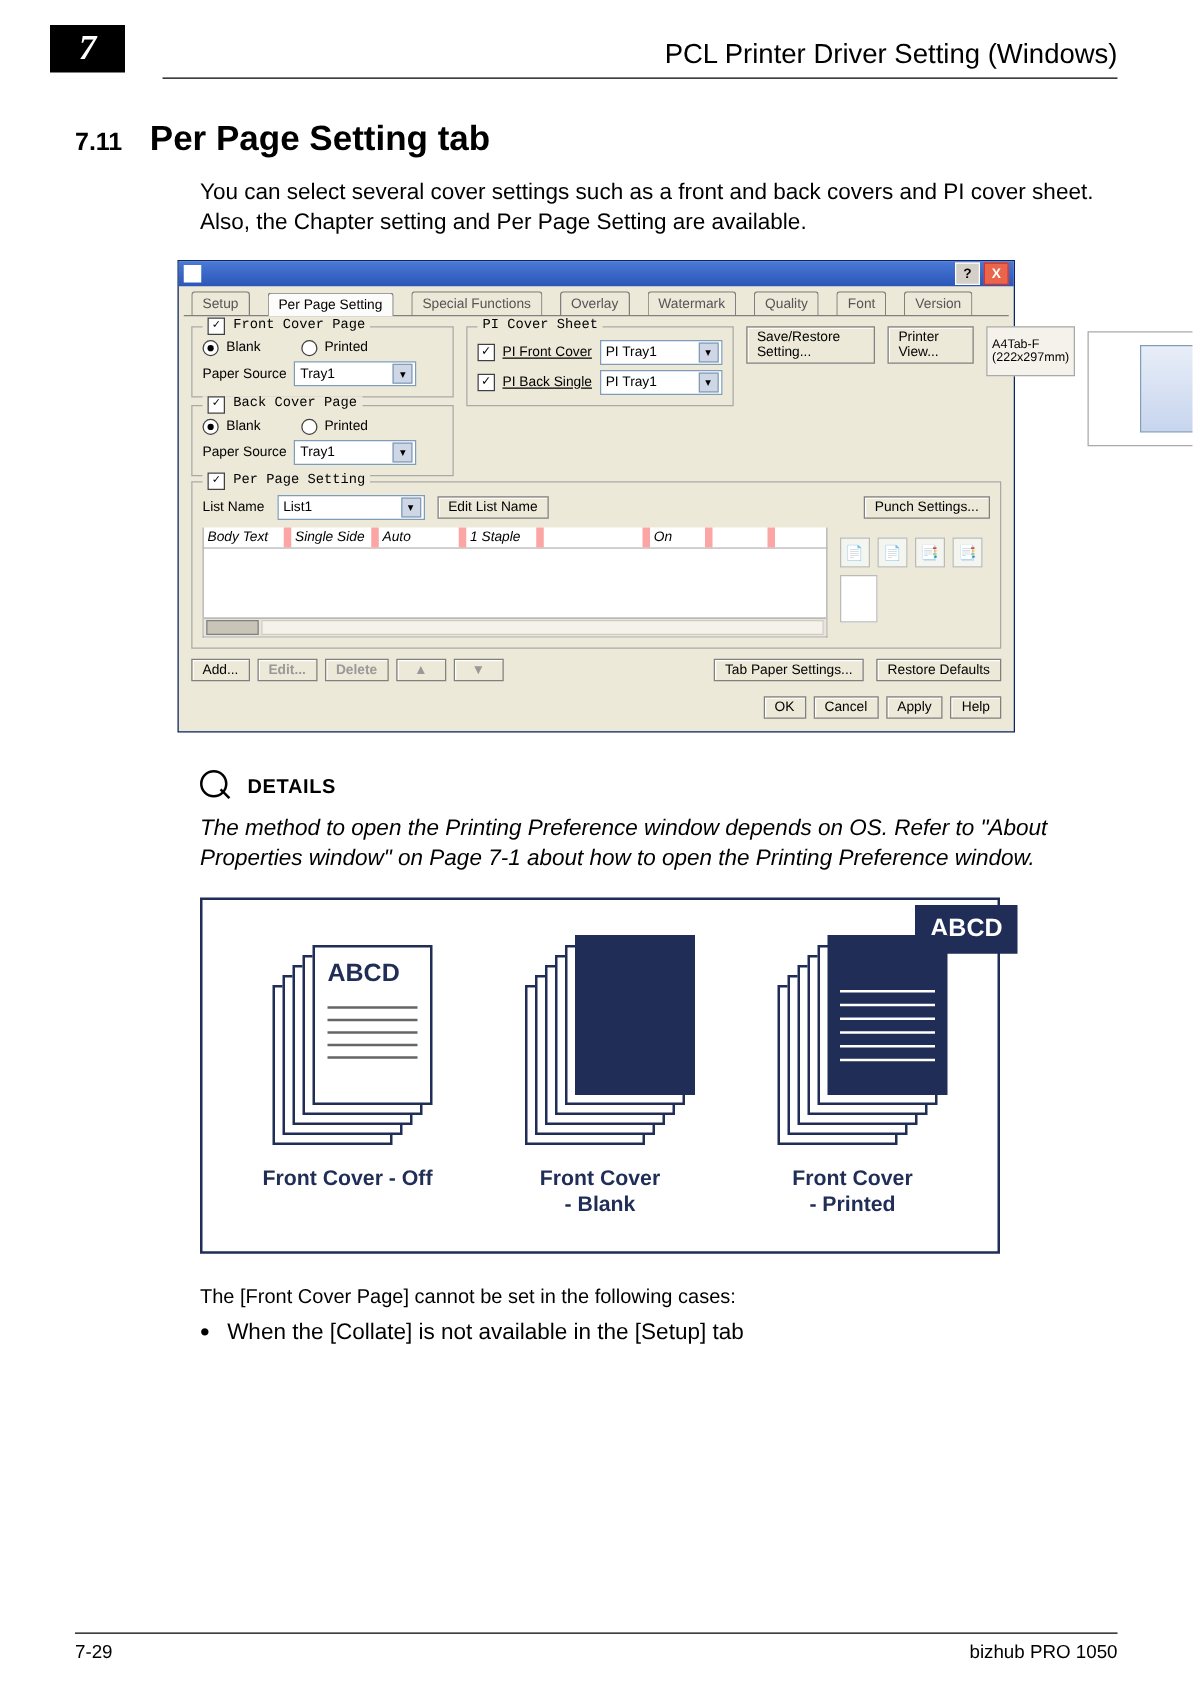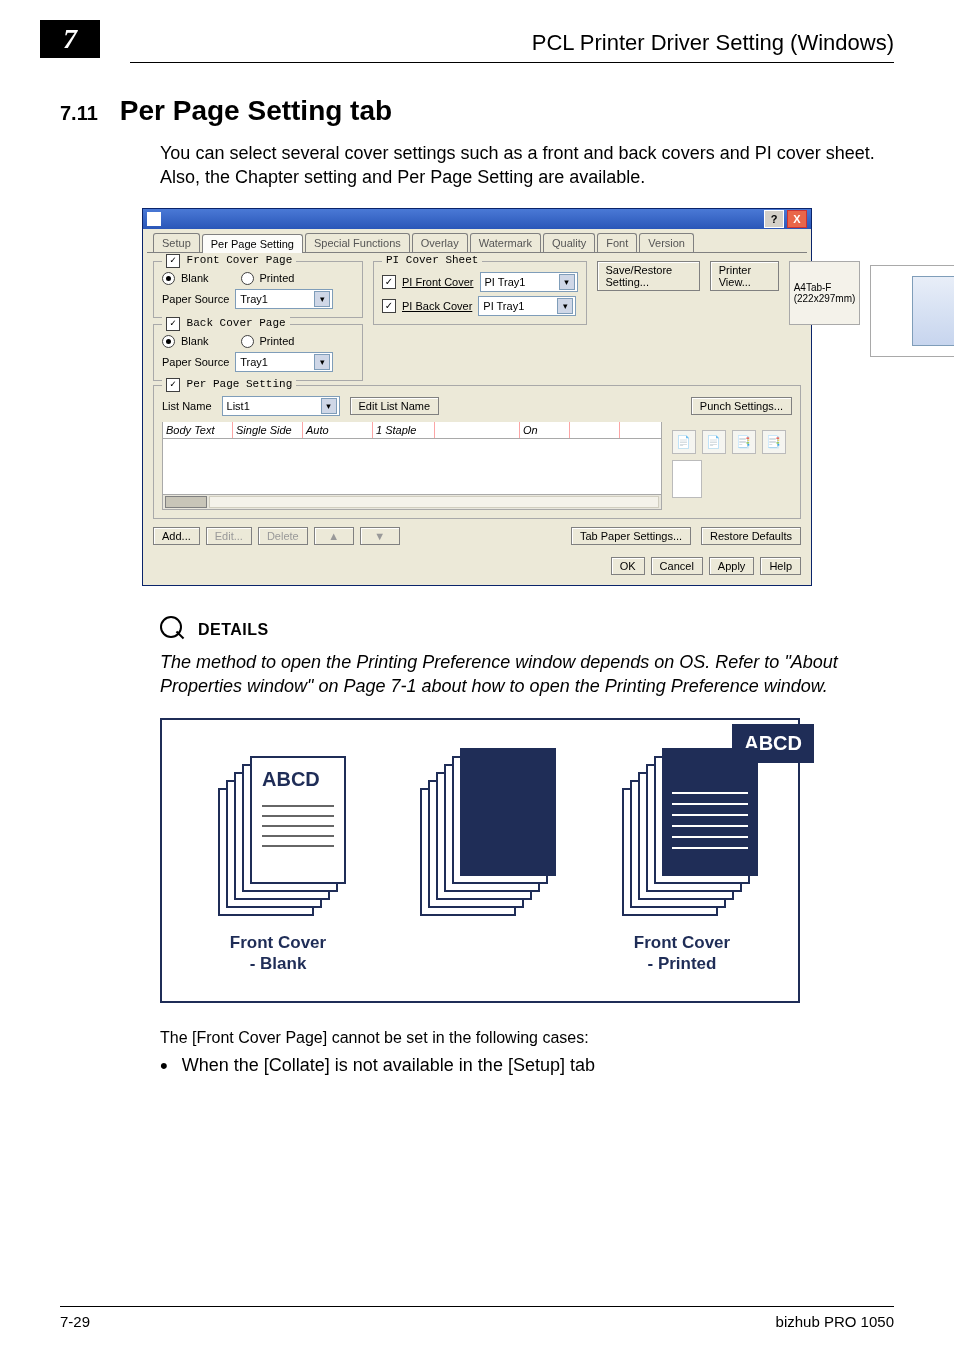--- a/index.html
+++ b/index.html
@@ -96,21 +96,21 @@
   }
   .dlg-title-btns { display:flex; gap:3px; }
   .t-btn {
     width: 18px; height: 16px; background: #d4d0c8; border:1px solid #fff;
     display:flex; align-items:center; justify-content:center; font-size:11px; font-weight:bold;
   }
   .t-btn.red { background:#e9664a; color:#fff; border-color:#c33; }
   .tabs-row {
     display:flex;
     padding: 4px 6px 0 6px;
-    gap: 0;
+    gap: 12px;
     border-bottom: 1px solid #808080;
     margin: 0 4px;
     font-size: 11px;
   }
   .tab {
     padding: 3px 8px;
     border: 1px solid #808080;
     border-bottom: none;
     background: #ece9d8;
     border-radius: 3px 3px 0 0;
@@ -153,41 +153,41 @@
     min-width: 90px; font-size:11px;
   }
   .select .arr {
     width:14px; height:14px; background:#cfd7e7; border:1px solid #7f9db9;
     display:flex; align-items:center; justify-content:center; font-size:9px;
   }
   .btn {
     border:1px solid #808080; background:#ece9d8; padding:2px 8px; font-size:11px;
     box-shadow: inset 1px 1px #fff;
   }
-  .btn.dis { color:#999; }
+  .btn.dis { color:#999;font-weight:bold; }
   .paper-info {
-    border:1px solid #a9a9a9; padding:20px 4px; background:#f4f2ea; font-size:10px;
+    border:1px solid #a9a9a9; padding:8px 4px; background:#f4f2ea; font-size:10px;
     display:flex; flex-direction:column; align-items:flex-start;
   }
   .preview-box {
     width: 150px; height: 90px; border:1px solid #a9a9a9; background:#fff; margin-top:4px;
     position:relative;
   }
   .preview-box::after {
     content:""; position:absolute; right:10px; top:10px; bottom:10px; width:60px;
     background:linear-gradient(#e8eef8,#c7d5ee); border:1px solid #7f9db9;
   }
   .list-row-head, .list-row {
     display:grid;
     grid-template-columns: 70px 70px 70px 62px 85px 50px 50px;
     font-size:11px;
   }
   .list-row-head > div { border:1px solid #a9a9a9; background:#ece9d8; padding:2px 3px; text-align:left; }
   .list-row { background:#fff; border:1px solid #a9a9a9; border-top:none; }
-  .list-row > div { padding:2px 3px; border-right:1px solid #fca5a5; font-style:italic; }
+  .list-row > div { padding:2px 3px; border-right:6px solid #fca5a5; font-style:italic; }
   .list-scroll-area {
     height: 70px; background:#fff; border:1px solid #a9a9a9; border-top:none; position:relative;
   }
   .hscroll {
     position:absolute; left:0; right:0; bottom:0; height:14px; background:#e8e6dc; border-top:1px solid #a9a9a9;
     display:flex; align-items:center; padding:0 2px; gap:2px;
   }
   .hscroll .thumb { flex:0 0 40px; height:10px; background:#c8c5b8; border:1px solid #808080; }
   .hscroll .rail  { flex:1; height:10px; background:#f4f2ea; border:1px solid #d0cdbf; }
   .icon-tile-row { display:flex; gap:6px; align-items:center; margin-top:8px; }
@@ -360,21 +360,21 @@
               <div class="row">
                 <span class="chk"></span>
                 <span class="lbl" style="text-decoration:underline">PI Front Cover</span>
                 <span class="select">
                   <span>PI Tray1</span>
                   <span class="arr">▾</span>
                 </span>
               </div>
               <div class="row">
                 <span class="chk"></span>
-                <span class="lbl" style="text-decoration:underline">PI Back Cover</span>
+                <span class="lbl" style="text-decoration:underline">PI Back Single</span>
                 <span class="select">
                   <span>PI Tray1</span>
                   <span class="arr">▾</span>
                 </span>
               </div>
             </div>
 
           </div>
 
           <div class="col-right">
@@ -531,20 +531,21 @@
                   <div></div>
                   <div></div>
                   <div></div>
                   <div></div>
               </div>
             </div>
           </div>
         </div>
       </div>
       <div class="illus-caption-row">
+        <div class="illus-caption">Front Cover - Off</div>
         <div class="illus-caption" style="white-space:pre-line">Front Cover
 - Blank</div>
         <div class="illus-caption" style="white-space:pre-line">Front Cover
 - Printed</div>
       </div>
     </div>
 
     <div class="after-text">The [Front Cover Page] cannot be set in the following cases:</div>
     <div class="bullet-row">
       <span class="bullet">•</span>

